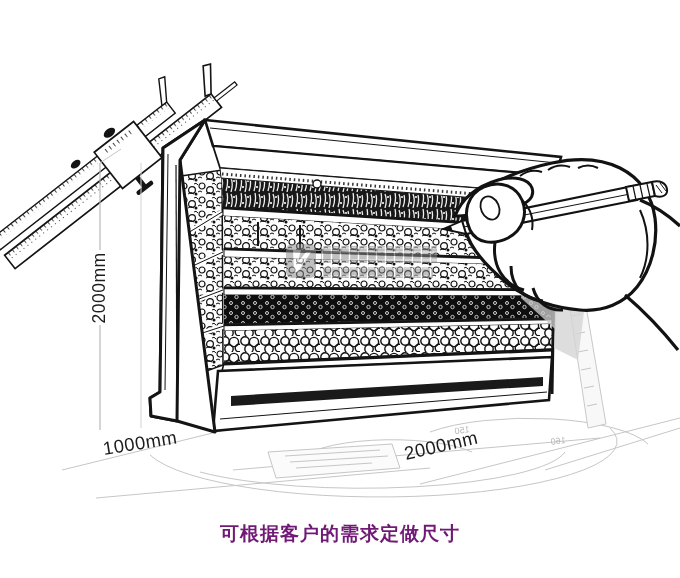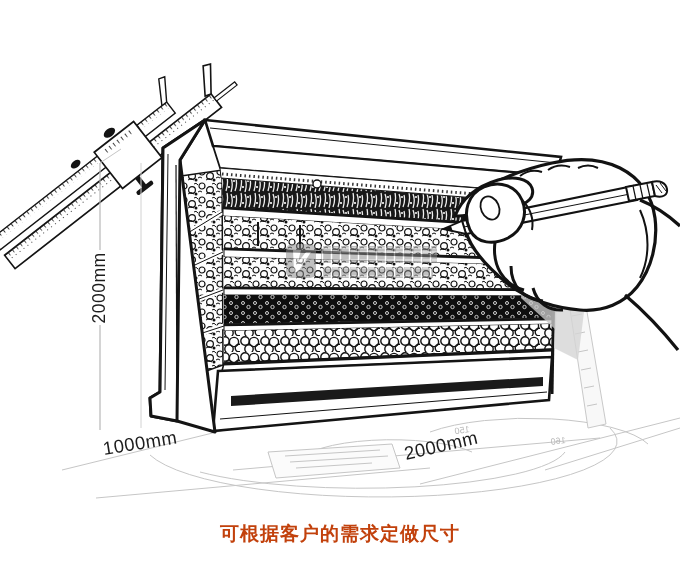--- a/index.html
+++ b/index.html
@@ -6,21 +6,21 @@
   .stage{
     position:relative;width:680px;height:578px;background:#ffffff;overflow:hidden;
     font-family:"Liberation Sans",sans-serif;
   }
   .stage svg{position:absolute;left:0;top:0;}
   svg text{font-family:"Liberation Sans",sans-serif;}
   .dim-label{fill:#1d1d1d;}
   .faint{stroke:#c6c6c6;fill:none;stroke-width:1;}
   .caption{
     position:absolute;left:0;right:0;top:521px;text-align:center;
-    font-size:19px;font-weight:bold;letter-spacing:1px;color:#c2410c;
+    font-size:19px;font-weight:bold;letter-spacing:1px;color:#701a75;
   }
 </style>
 </head>
 <body>
 
 <div class="stage">
 <svg width="680" height="578" viewBox="0 0 680 578">
   <defs>
     <pattern id="patTicks" width="5" height="7" patternUnits="userSpaceOnUse">
       <line x1="1.5" y1="0" x2="1.5" y2="4.5" stroke="#2a2a2a" stroke-width="0.9"></line>

